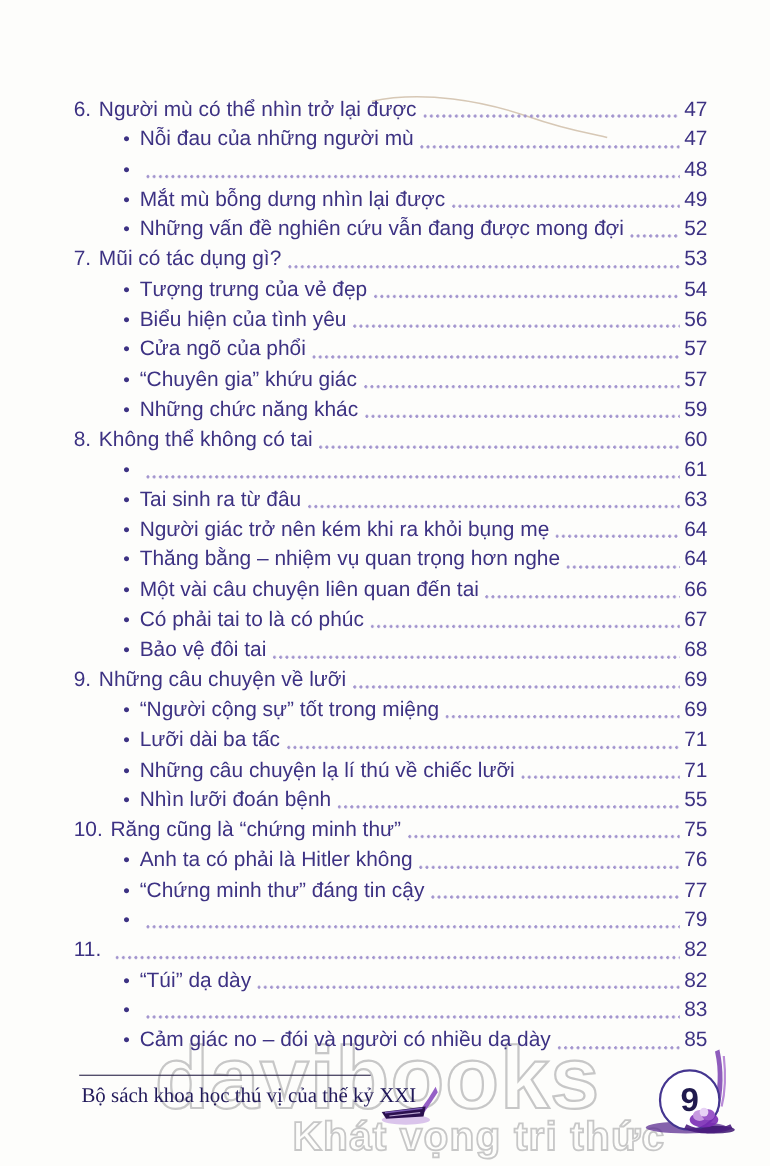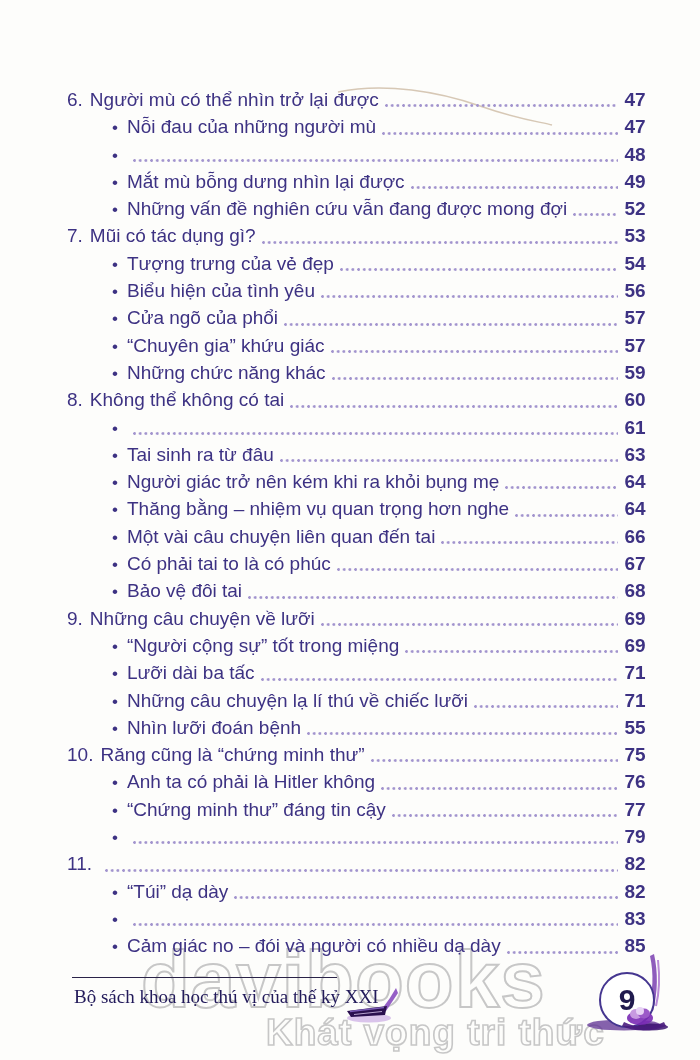--- a/index.html
+++ b/index.html
@@ -31,21 +31,21 @@
   .row.sub{padding-left:45px;}
   .row .num{margin-right:7px;}
   .row .bullet{margin-right:9px;font-size:17px;}
   .row .title{flex:0 0 auto;}
   .row .leader{flex:1 1 auto;min-width:8px;align-self:stretch;position:relative;margin:0 3px;}
   .row .leader::before{
     content:"";position:absolute;left:3px;right:1px;bottom:6px;height:3px;
     background-image:radial-gradient(circle at 1.5px 1.5px,var(--dots,#a294ce) 1.15px,rgba(0,0,0,0) 1.6px);
     background-size:5.7px 3px;background-repeat:repeat-x;
   }
-  .row .pageno{flex:0 0 auto;min-width:26px;text-align:center;font-weight:bold;}
+  .row .pageno{flex:0 0 auto;min-width:26px;text-align:left;}
   
   .footer-rule{
     position:absolute;left:72px;top:977px;width:265px;z-index:3;
     border-top:1.6px solid #2a2348;
   }
   .footer-series{
     position:absolute;left:74px;top:986px;z-index:3;
     font-family:"Liberation Serif","DejaVu Serif",serif;
     font-weight:normal;font-size:19px;color:var(--foot,#221a5a);white-space:nowrap;
   }

